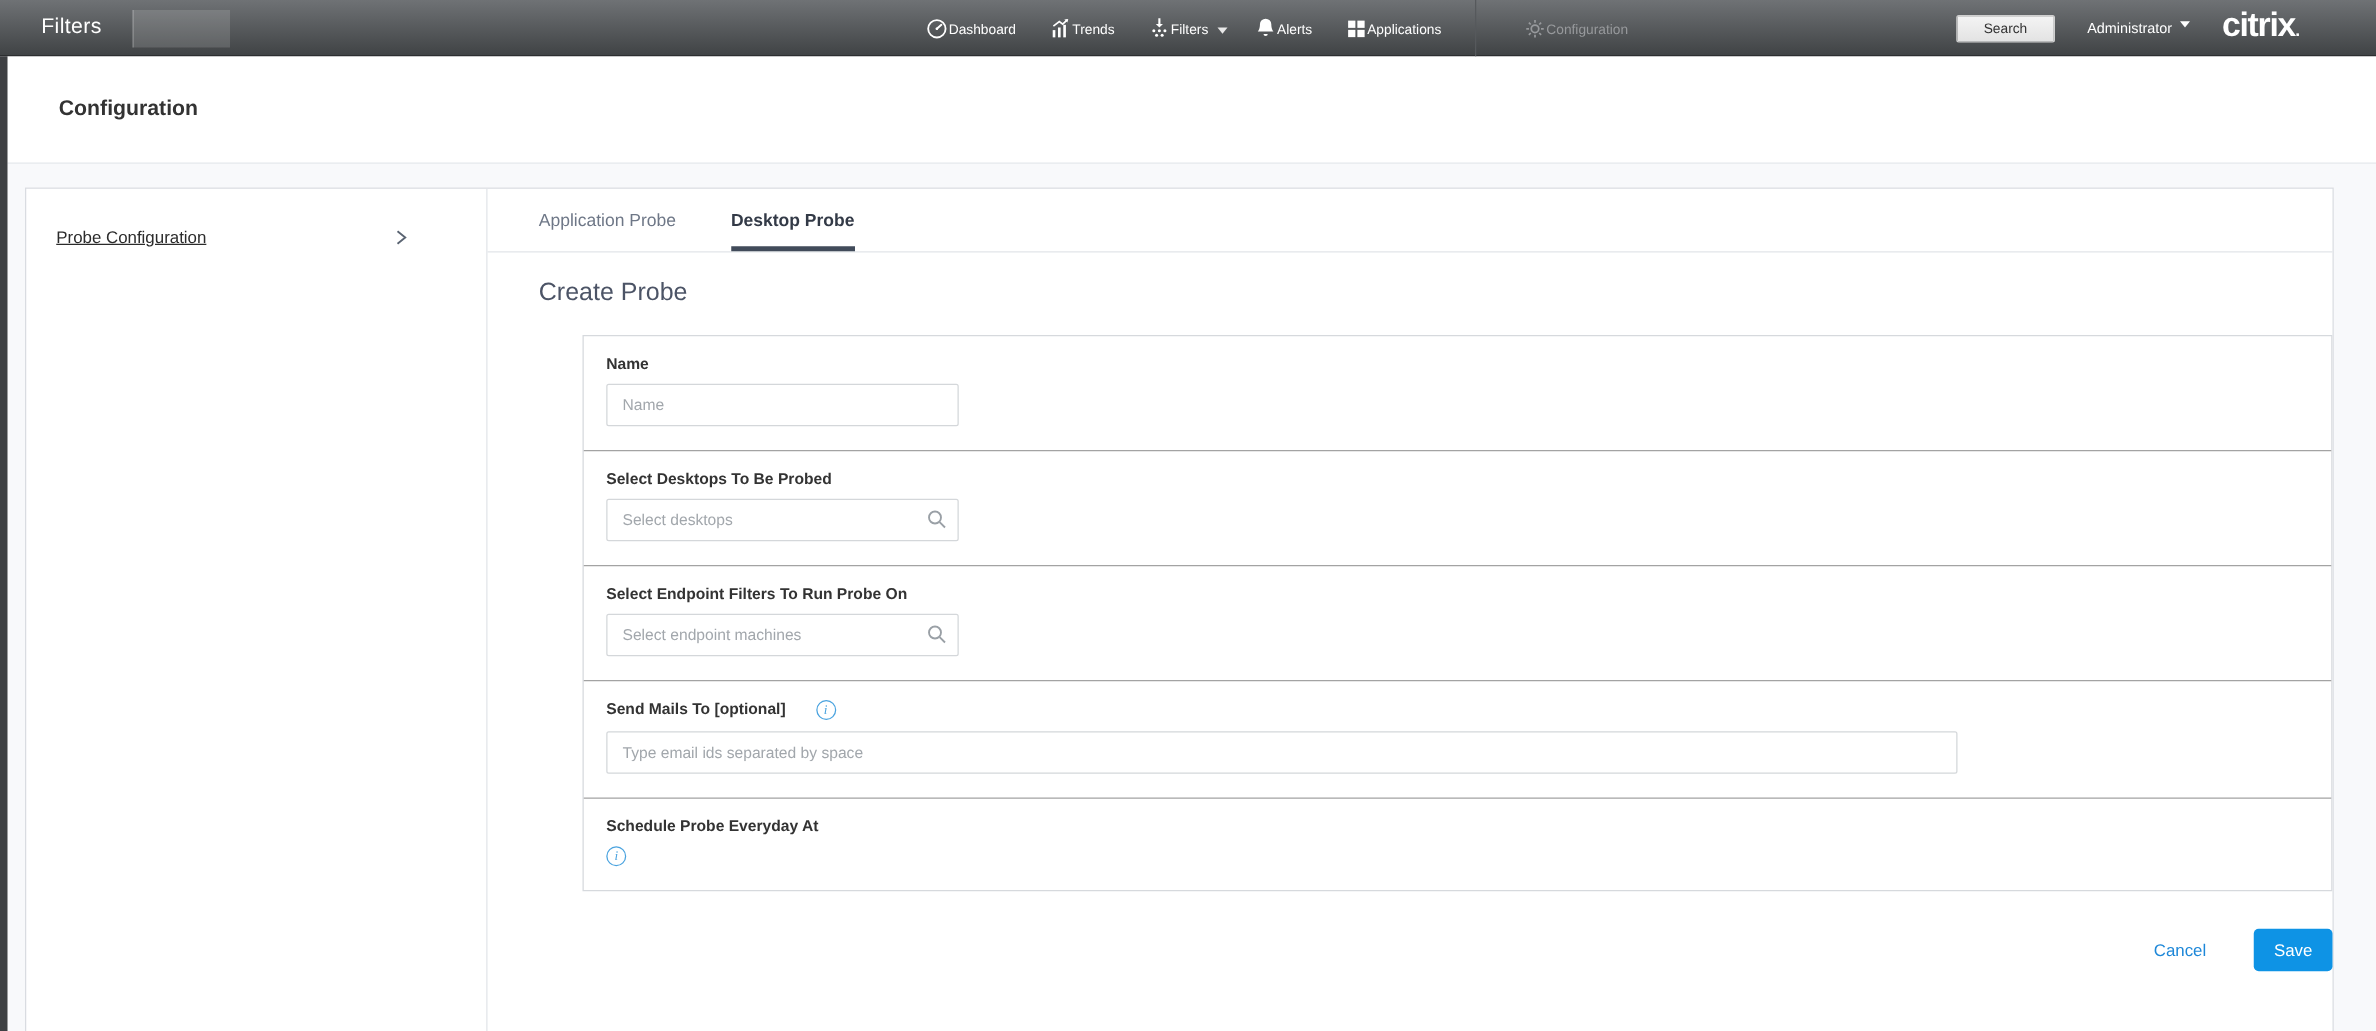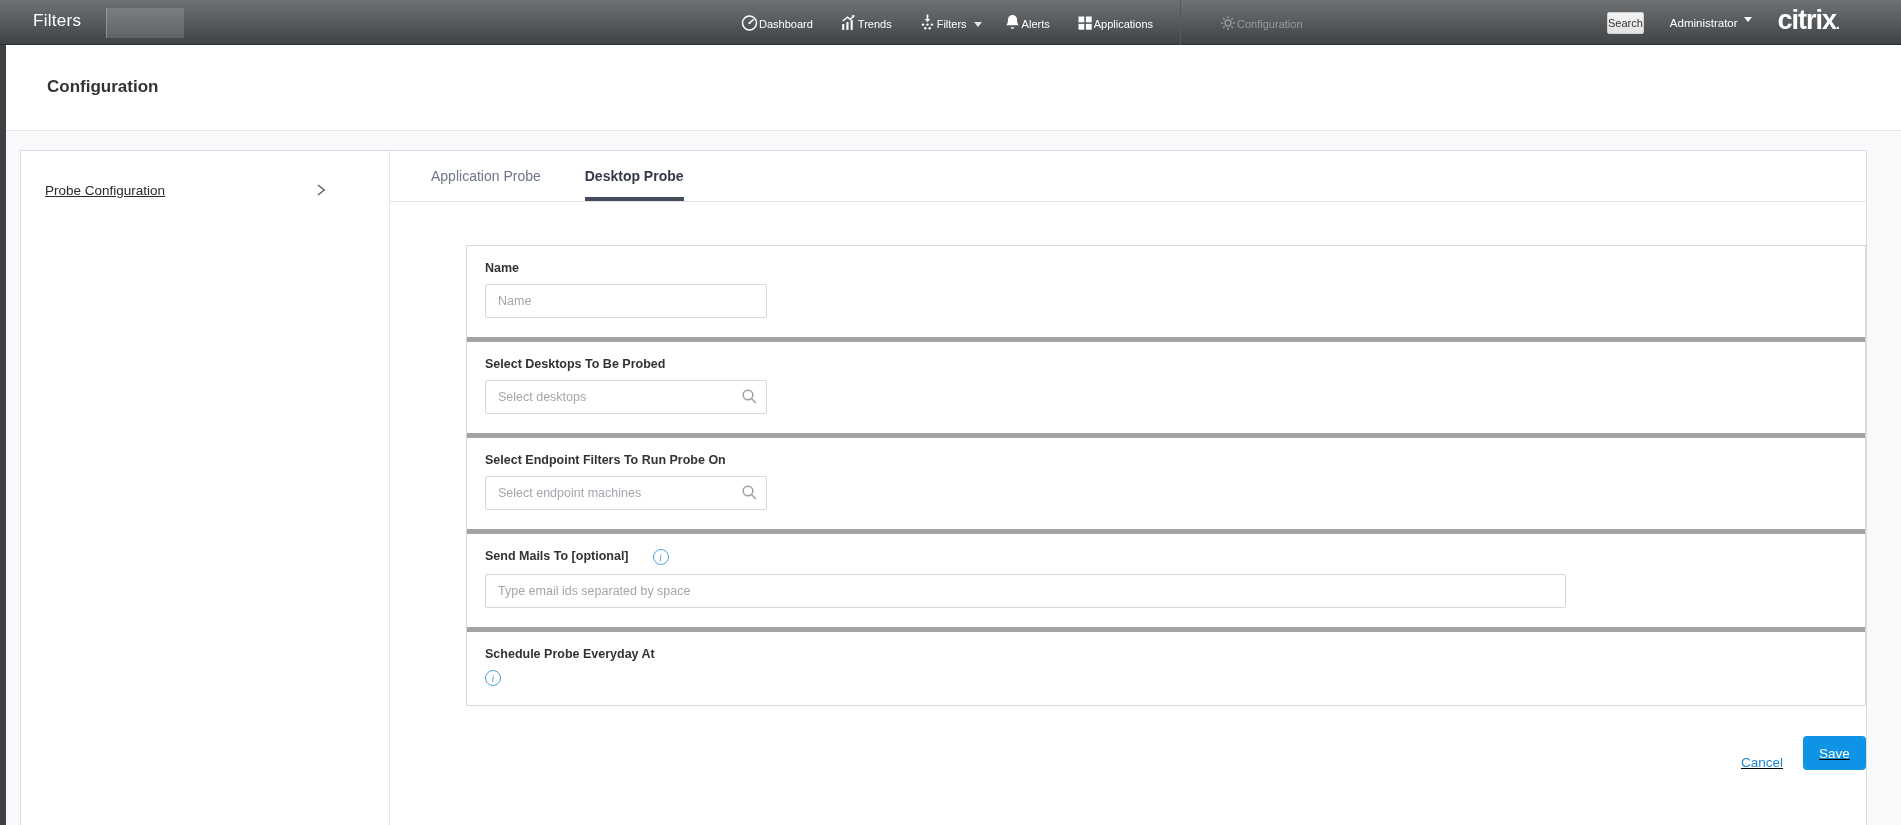--- a/index.html
+++ b/index.html
@@ -16,21 +16,21 @@
   .nav-item { display:flex; flex-direction:row; align-items:center; justify-content:flex-end;
     padding:4px 13px 4px; cursor:pointer; position:relative; }
   .nav-item .ico { height:19px; display:flex; align-items:center; }
   .nav-item .lbl { font-size:11px; color:#fff; margin-top:2px; white-space:nowrap; }
   .nav-item.dimmed .lbl { color:#97999c; }
   .nav-sep { width:1px; background:#56595c; margin:0 18px 0 14px; }
   .caret { width:0; height:0; border-left:4px solid transparent; border-right:4px solid transparent;
     border-top:5px solid #e8e8e8; position:absolute; right:-2px; top:22px; }
   .top-right { position:absolute; right:62px; top:0; height:45px; display:flex; align-items:center; gap:26px; }
   .search-btn { background:linear-gradient(#f4f4f4,#e3e3e3); border:1px solid #cfcfcf; border-radius:2px;
-    font-size:11px; color:#333; padding:4px 0; cursor:pointer; font-family:inherit; }
+    font-size:11px; color:#333; padding:4px 21px; cursor:pointer; font-family:inherit; }
   .user-menu { display:flex; align-items:flex-start; gap:6px; color:#fff; font-size:11.5px; cursor:pointer; }
   .user-caret { width:0; height:0; border-left:4px solid transparent; border-right:4px solid transparent;
     border-top:5px solid #fff; }
   .citrix-logo { color:#fff; font-size:27px; font-weight:700; letter-spacing:-1px; line-height:45px; }
   .citrix-logo .dot { font-size:14px; }
 
   
   .left-strip { position:absolute; left:0; top:45px; width:6px; height:780px; background:#3e4043; z-index:6; }
   .title-band { position:absolute; left:6px; top:45px; width:1895px; height:86px; background:#fff;
     border-bottom:1px solid #e4e7eb; }
@@ -46,21 +46,21 @@
 
   .content { flex:1; }
   .tabbar { height:51px; border-bottom:1px solid #e2e5e9; display:flex; padding-left:41px; gap:44px; }
   .tab { display:flex; align-items:center; font-size:14px; color:#6e7787; cursor:pointer;
     border-bottom:4px solid transparent; padding-top:4px; }
   .tab.active { color:#333a47; font-weight:700; border-bottom-color:#414b5a; }
 
   .form-area { padding:21px 0 0 41px; }
   .form-title { font-size:20px; color:#4c5466; }
   .fields-box { margin:22px 0 0 35px; width:1400px; border:1px solid #d6d9dd; background:#fff; }
-  .field-row { padding:15px 18px 19px; border-bottom:5px solid #a3a3a3; }
+  .field-row { padding:15px 18px 19px; border-bottom:1px solid #a3a3a3; }
   .field-row:last-child { border-bottom:none; }
   .field-label-line { display:flex; align-items:flex-start; gap:24px; }
   .field-label { font-size:12.5px; font-weight:700; color:#333; }
   .text-input, .search-input, .email-input { height:34px; border:1px solid #d4d7da; border-radius:2px;
     font-size:12.5px; color:#5a5f66; padding:0 12px; font-family:inherit; outline:none; background:#fff; }
   .text-input::placeholder, .search-input::placeholder, .email-input::placeholder { color:#a2a7ac; }
   .text-input { width:282px; margin-top:9px; }
   .search-wrap { position:relative; width:282px; margin-top:9px; }
   .search-input { width:282px; padding-right:32px; }
   .search-ico { position:absolute; right:9px; top:8px; cursor:pointer; }
@@ -68,21 +68,21 @@
   .select-line { display:flex; align-items:center; gap:14px; margin-top:9px; }
   .select-box { position:relative; width:282px; height:34px; border:1px solid #d4d7da; border-radius:2px;
     display:flex; align-items:center; padding:0 34px 0 13px; cursor:pointer; }
   .select-value { font-size:12.5px; color:#5a5f66; }
   .select-chev { position:absolute; right:10px; top:9px; }
   .info-icon { width:16px; height:16px; border:1px solid #4aa3df; border-radius:50%;
     color:#4aa3df; font-size:10.5px; font-style:italic; font-family:"Liberation Serif", serif;
     display:inline-flex; align-items:center; justify-content:center; cursor:pointer; flex:0 0 auto; }
 
   .footer { margin:30px 0 0 35px; width:1400px; display:flex; justify-content:flex-end;
-    align-items:flex-end; gap:20px;text-decoration:underline; }
+    align-items:center; gap:38px; }
   .cancel-link { font-size:13.5px; color:#1d87d8; cursor:pointer; background:none; border:none; font-family:inherit; }
   .save-btn { width:63px; height:34px; background:#0e93e5; color:#fff; border:none; border-radius:4px;
     font-size:13.5px; cursor:pointer; font-family:inherit; }
 </style>
 </head>
 <body>
 
 <div class="topbar">
   <div class="brand">Filters</div>
   <div class="brand-box"></div>
@@ -187,20 +187,21 @@
     </div>
   </div>
 
   <div class="content">
     <div class="tabbar">
       <div class="tab">Application Probe</div>
       <div class="tab active">Desktop Probe</div>
     </div>
 
     <div class="form-area">
+      <div class="form-title">Create Probe</div>
 
       <div class="fields-box">
 
         <div class="field-row">
           <div class="field-label">Name</div>
           <input class="text-input" type="text" placeholder="Name" style="">
         </div>
 
         <div class="field-row">
           <div class="field-label">Select Desktops To Be Probed</div>

